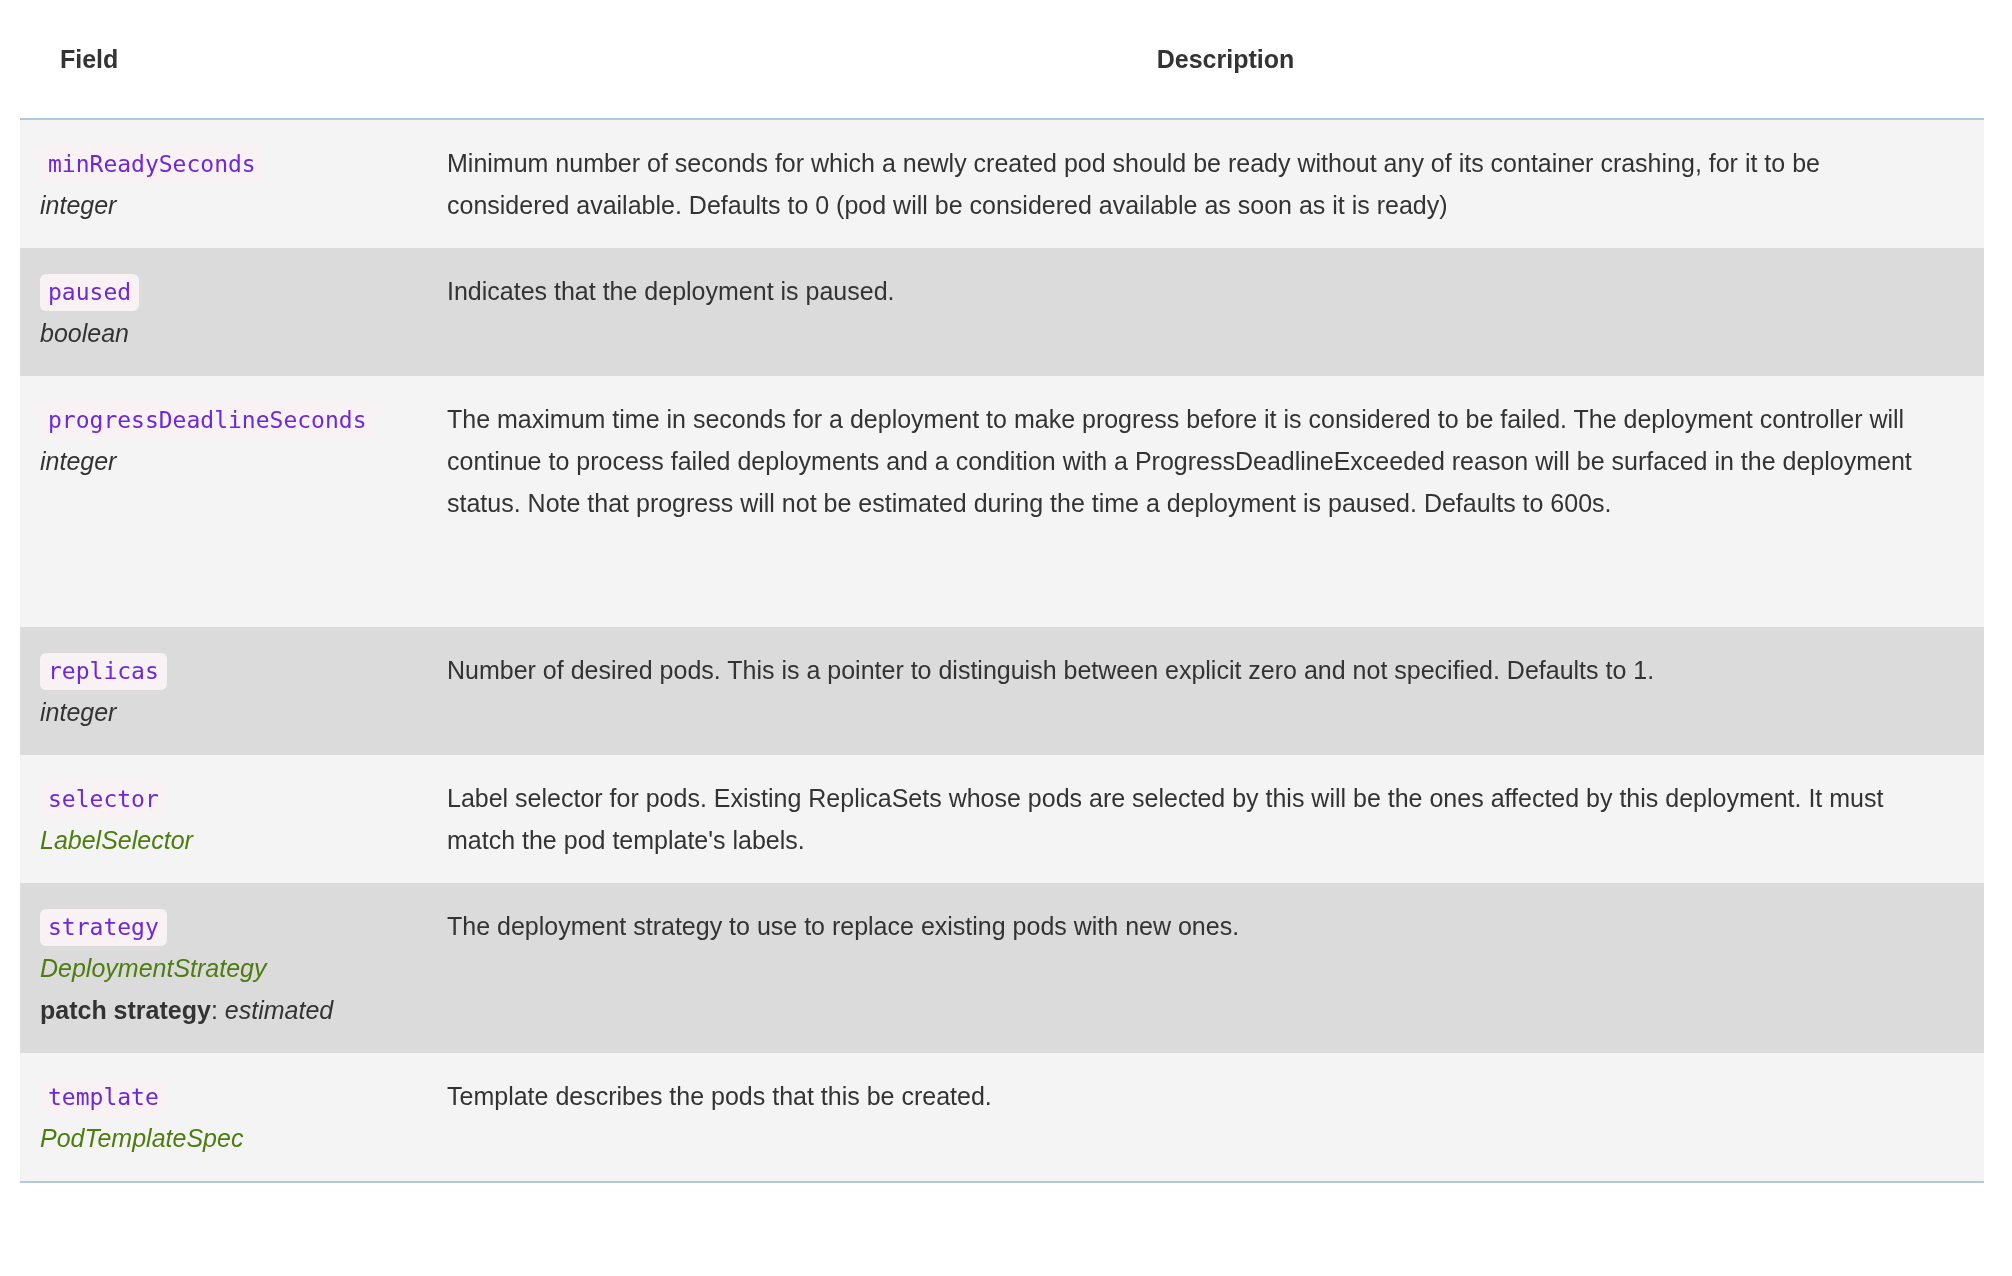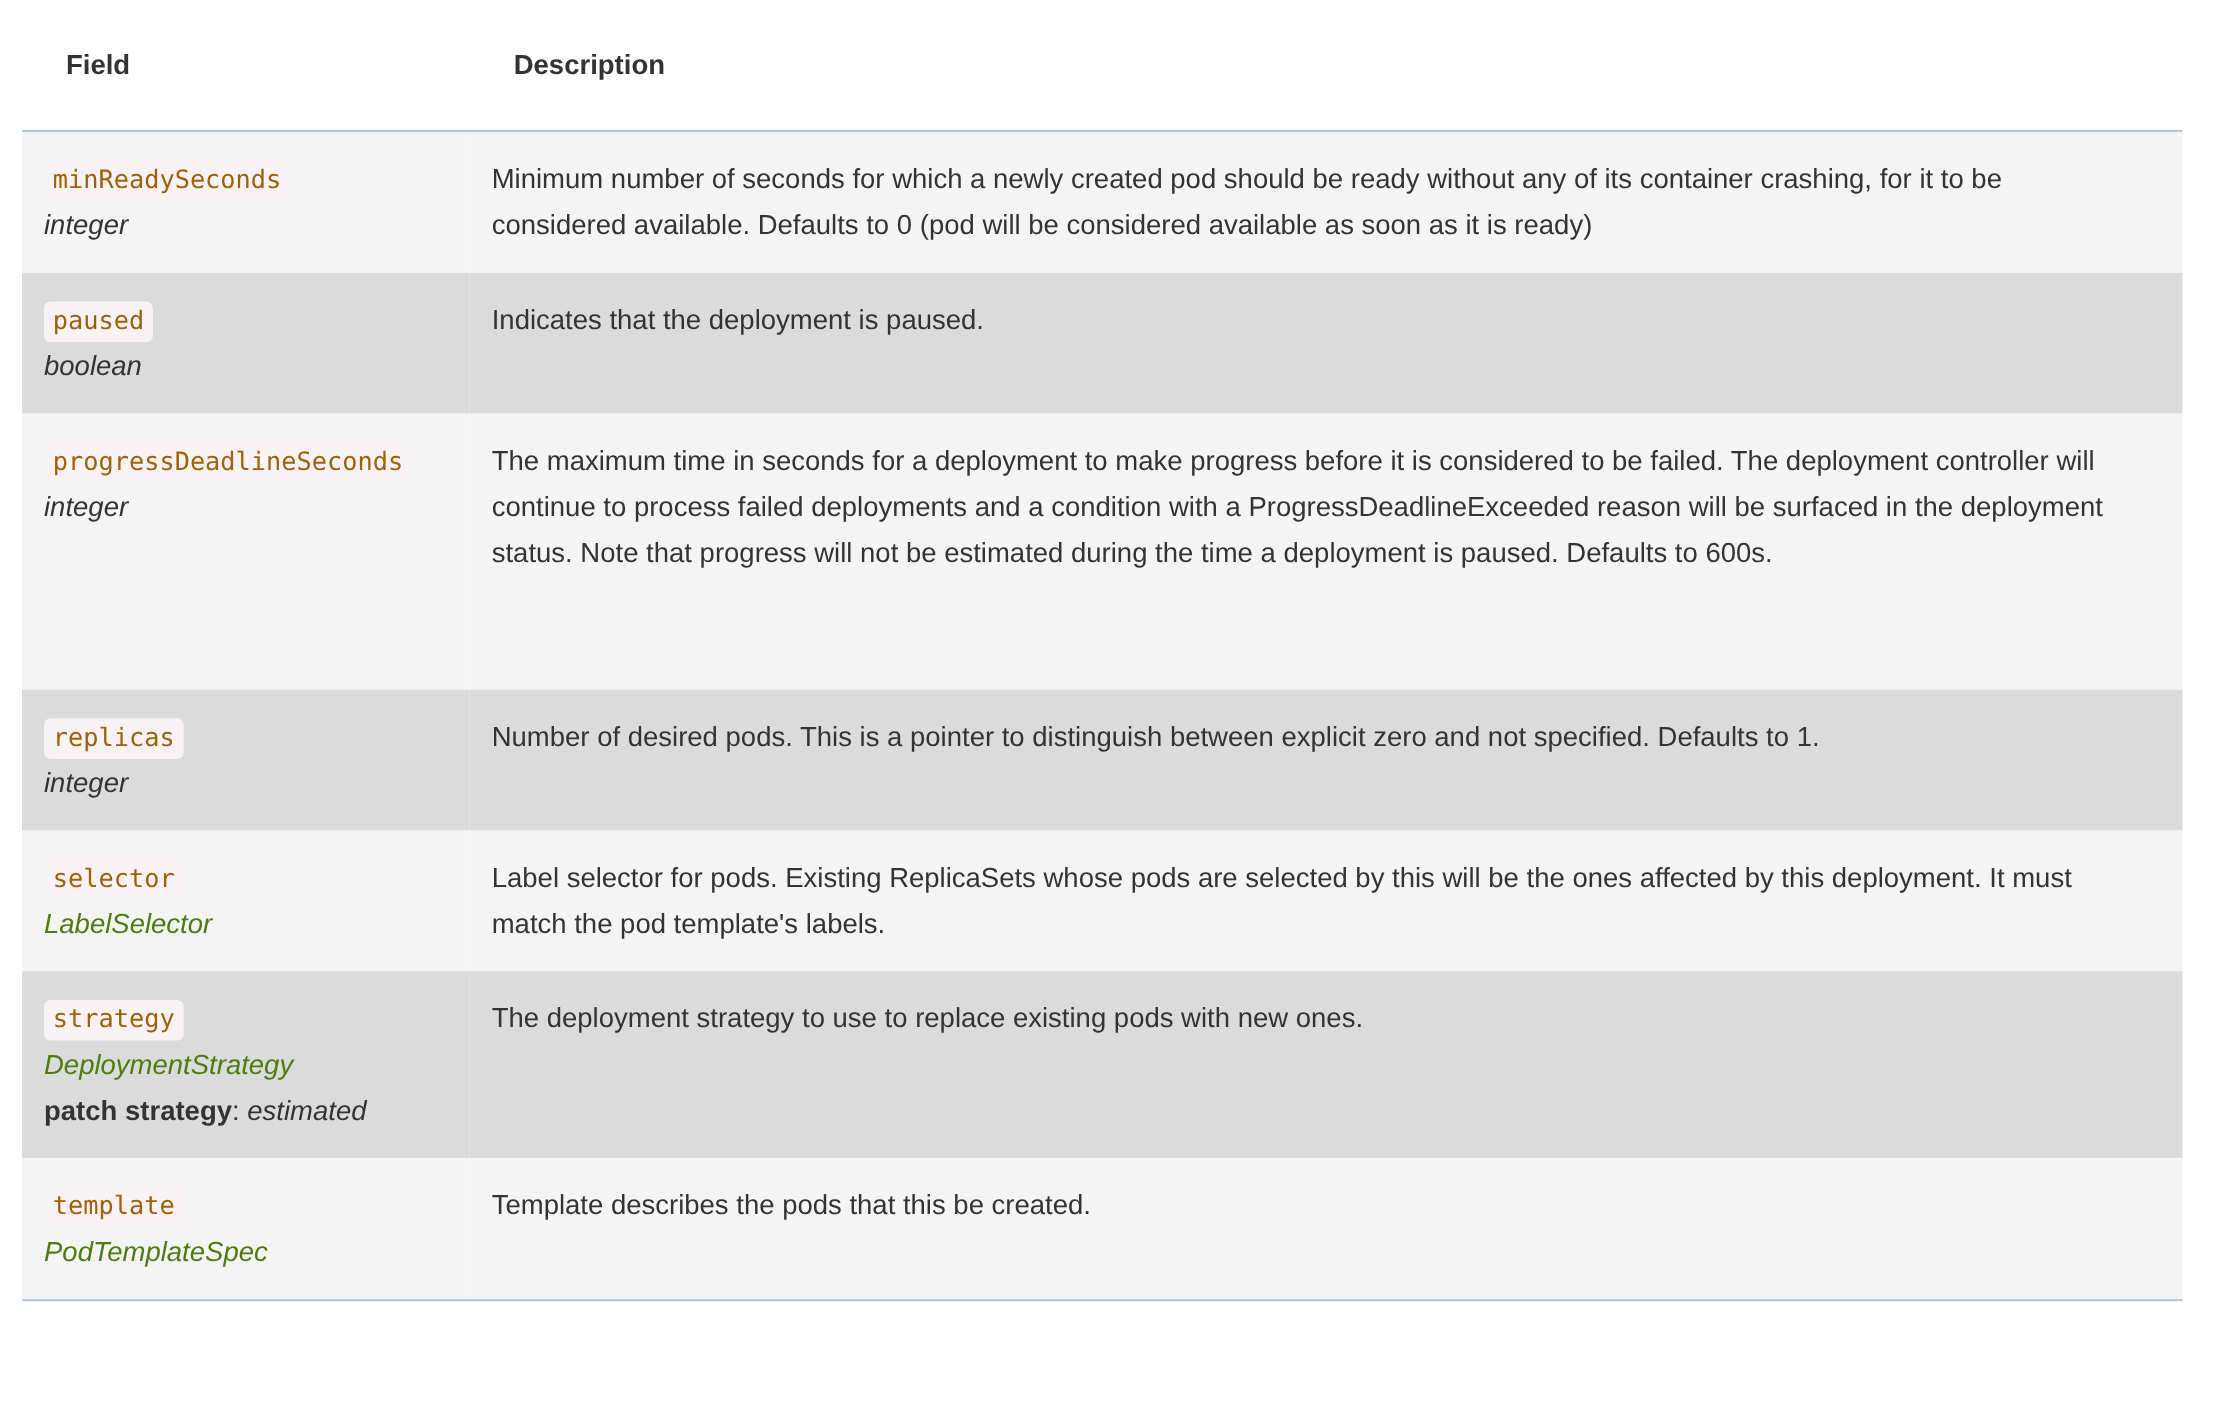--- a/index.html
+++ b/index.html
@@ -27,37 +27,37 @@
       height: 118px;
       text-align: left;
       font-weight: bold;
       font-size: 25px;
       color: #333333;
       vertical-align: middle;
       padding: 0;
       border-bottom: 2px solid #b3c6dd;
     }
     .fields-table thead th.col-field { padding-left: 40px; width: 407px; box-sizing: border-box; }
-    .fields-table thead th.col-desc { padding-left: 40px; }
+    .fields-table thead th.col-desc { padding-left: 40px; text-align: center; }
     .fields-table tbody td {
       vertical-align: top;
       padding: 22px 20px 22px 20px;
       line-height: 42px;
       font-size: 25px;
     }
     .fields-table tbody td.field-cell { width: 407px; box-sizing: border-box; }
     .fields-table tbody td.desc-cell { padding-left: 20px; padding-right: 40px; }
     .fields-table tbody tr:nth-child(odd) { background: #f4f4f4; }
     .fields-table tbody tr:nth-child(even) { background: #dbdbdb; }
     .fields-table tbody tr:last-child td { border-bottom: 2px solid #b3c6dd; }
     .code-badge {
       display: inline-block;
       font-family: "DejaVu Sans Mono", "Liberation Mono", monospace;
       font-size: 23px;
-      color: #a16207;
+      color: #6d28d9;
       background: #f9f2f4;
       border-radius: 6px;
       padding: 0 8px;
       line-height: 37px;
     }
     .field-line { display: block; }
     .type-text { font-style: italic; color: #333333; }
     .type-link { font-style: italic; color: #4d7c0f; text-decoration: none; cursor: pointer; }
     .patch-label { font-weight: bold; }
     .patch-value { font-style: italic; }

